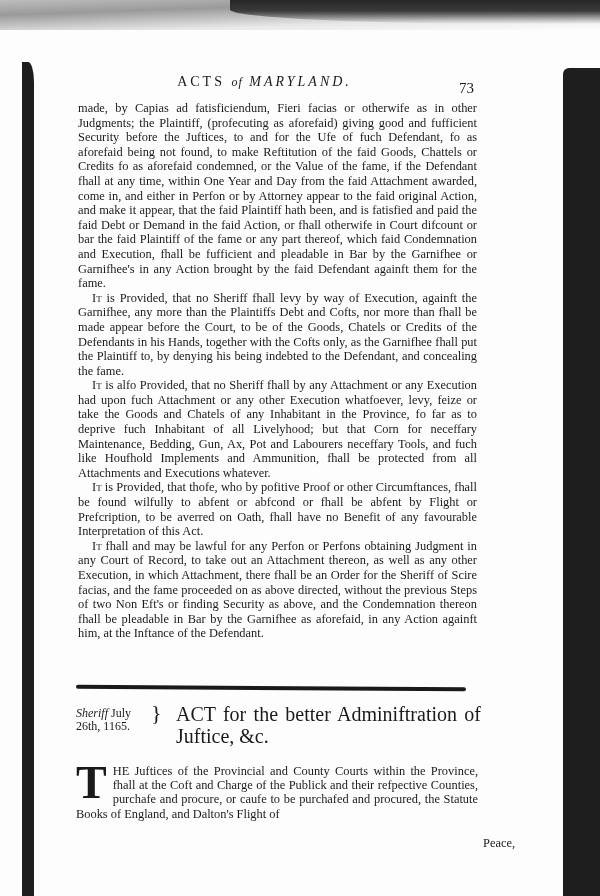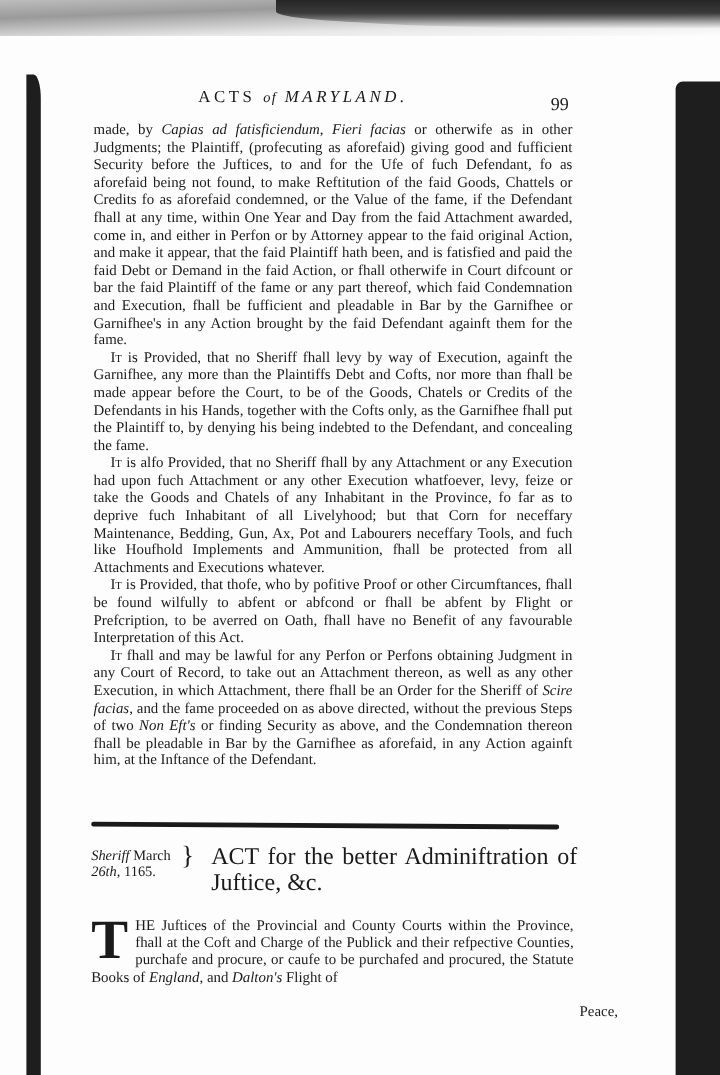--- a/index.html
+++ b/index.html
@@ -20,36 +20,36 @@
     }
     .left-edge {
       position: absolute; left: 22px; top: 62px; width: 12px; height: 836px;
       background: #1e1e1e; border-top-right-radius: 6px 20px;
     }
     .right-edge {
       position: absolute; left: 563px; top: 68px; width: 40px; height: 830px;
       background: #1e1e1e; border-top-left-radius: 6px;
     }
     .running-head {
-      position: absolute; top: 74px; left: 3px; width: 499px; text-align: center;
+      position: absolute; top: 74px; left: 15px; width: 499px; text-align: center;
       font-size: 14px; letter-spacing: 3px;
     }
     .running-head .it { font-style: italic; letter-spacing: 1px; font-size: 12px; }
     .running-head .it2 { font-style: italic; letter-spacing: 3px; }
     .page-number {
       position: absolute; top: 80px; left: 459px; font-size: 15px;
     }
     .body-text {
       position: absolute; left: 78px; top: 101px; width: 399px;
       font-size: 12.4px; line-height: 14.6px; text-align: justify;
     }
     .body-text p { margin: 0; text-indent: 14px; }
     .body-text p.first { text-indent: 0; }
     .sc { font-variant: small-caps; }
-    .it { font-style: italic; }
+    .it { }
     .rule {
       position: absolute; left: 76px; top: 686px; width: 390px; height: 4px;
       background: #1a1a1a; transform: rotate(0.35deg); border-radius: 2px;
     }
     .act-heading {
       position: absolute; left: 76px; top: 705px; width: 405px;
     }
     .passed {
       position: absolute; left: 0; top: 2px; font-size: 12px; line-height: 13px; width: 90px;
     }
@@ -79,37 +79,37 @@
 <div class="top-shadow"></div>
 <div class="top-shadow-dark"></div>
 <div class="left-edge"></div>
 <div class="right-edge"></div>
 
 <div class="running-head">
   <span>ACTS</span>
   <span class="it">of</span>
   <span class="it2">MARYLAND.</span>
 </div>
-<div class="page-number">99</div>
+<div class="page-number">73</div>
 
 <div class="body-text" id="body-text">
     <p class="first"><span>made, by </span><span class="it">Capias ad fatisficiendum</span><span>, </span><span class="it">Fieri facias</span><span> or otherwife as in other Judgments; the Plaintiff, (profecuting as aforefaid) giving good and fufficient Security before the Juftices, to and for the Ufe of fuch Defendant, fo as aforefaid being not found, to make Reftitution of the faid Goods, Chattels or Credits fo as aforefaid condemned, or the Value of the fame, if the Defendant fhall at any time, within One Year and Day from the faid Attachment awarded, come in, and either in Perfon or by Attorney appear to the faid original Action, and make it appear, that the faid Plaintiff hath been, and is fatisfied and paid the faid Debt or Demand in the faid Action, or fhall otherwife in Court difcount or bar the faid Plaintiff of the fame or any part thereof, which faid Condemnation and Execution, fhall be fufficient and pleadable in Bar by the Garnifhee or Garnifhee's in any Action brought by the faid Defendant againft them for the fame.</span></p>
     <p><span class="sc">It</span><span> is Provided, that no Sheriff fhall levy by way of Execution, againft the Garnifhee, any more than the Plaintiffs Debt and Cofts, nor more than fhall be made appear before the Court, to be of the Goods, Chatels or Credits of the Defendants in his Hands, together with the Cofts only, as the Garnifhee fhall put the Plaintiff to, by denying his being indebted to the Defendant, and concealing the fame.</span></p>
     <p><span class="sc">It</span><span> is alfo Provided, that no Sheriff fhall by any Attachment or any Execution had upon fuch Attachment or any other Execution whatfoever, levy, feize or take the Goods and Chatels of any Inhabitant in the Province, fo far as to deprive fuch Inhabitant of all Livelyhood; but that Corn for neceffary Maintenance, Bedding, Gun, Ax, Pot and Labourers neceffary Tools, and fuch like Houfhold Implements and Ammunition, fhall be protected from all Attachments and Executions whatever.</span></p>
     <p><span class="sc">It</span><span> is Provided, that thofe, who by pofitive Proof or other Circumftances, fhall be found wilfully to abfent or abfcond or fhall be abfent by Flight or Prefcription, to be averred on Oath, fhall have no Benefit of any favourable Interpretation of this Act.</span></p>
     <p><span class="sc">It</span><span> fhall and may be lawful for any Perfon or Perfons obtaining Judgment in any Court of Record, to take out an Attachment thereon, as well as any other Execution, in which Attachment, there fhall be an Order for the Sheriff of </span><span class="it">Scire facias</span><span>, and the fame proceeded on as above directed, without the previous Steps of two </span><span class="it">Non Eft's</span><span> or finding Security as above, and the Condemnation thereon fhall be pleadable in Bar by the Garnifhee as aforefaid, in any Action againft him, at the Inftance of the Defendant.</span></p>
   </div>
 
 <div class="rule"></div>
 
 <div class="act-heading">
   <div class="passed">
     <div class="l1">
       <span class="it">Sheriff</span>
-      <span>March</span>
+      <span>July</span>
     </div>
     <div class="l2">
       <span class="it">26th,</span>
       <span>1165.</span>
     </div>
   </div>
   <div class="brace">}</div>
   <div class="act-title">ACT for the better Adminiftration of Juftice, &amp;c.</div>
 </div>
 

